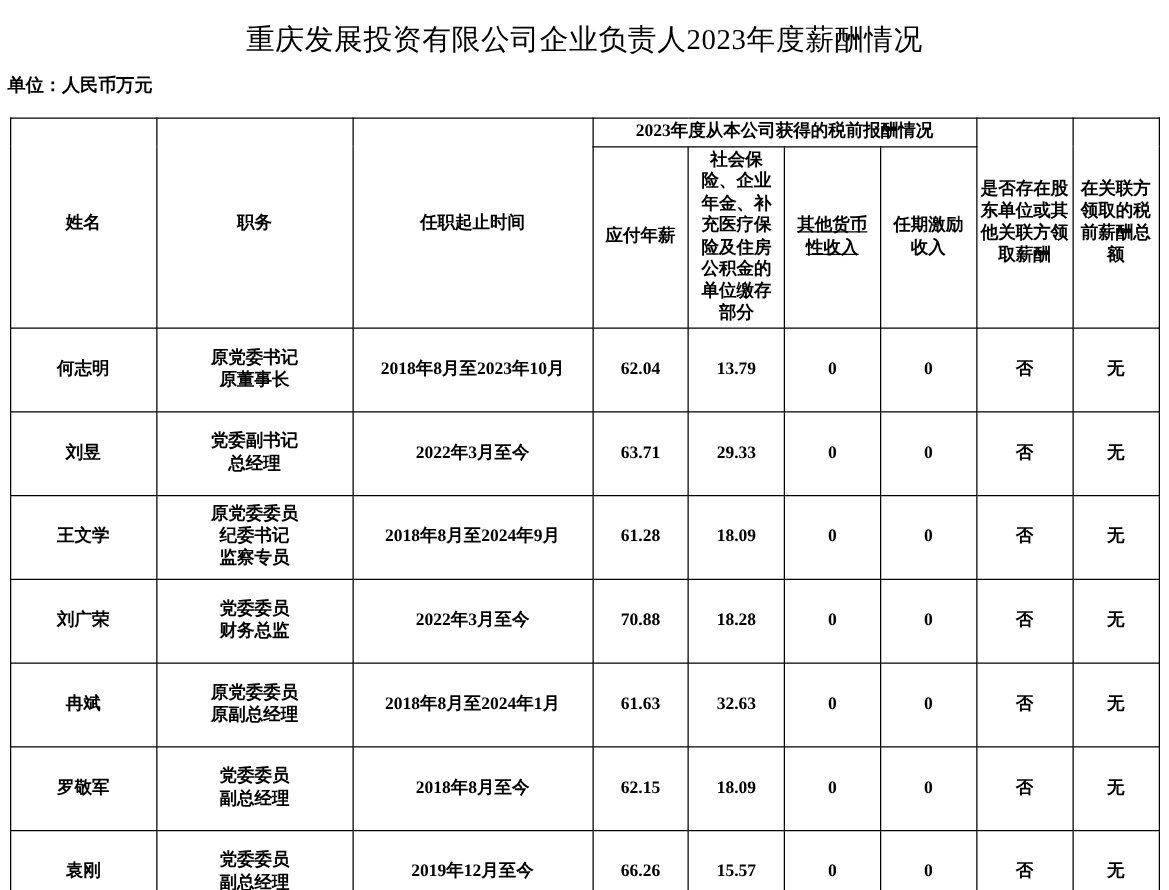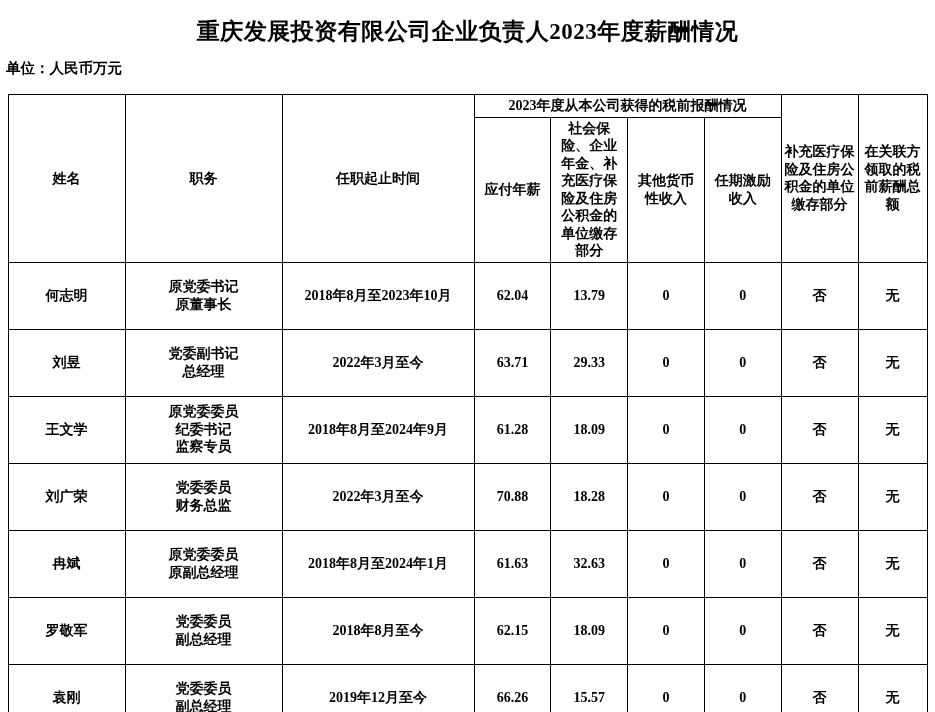--- a/index.html
+++ b/index.html
@@ -17,21 +17,21 @@
   .page {
     width: 935px;
     height: 712px;
     box-sizing: border-box;
     padding: 0 6px;
     position: relative;
   }
   .doc-title {
     text-align: center;
     font-size: 23px;
-    font-weight: bold;
+    font-weight: normal;
     letter-spacing: 0.5px;
     padding-top: 16px;
     padding-bottom: 12px;
     font-family: "Liberation Serif", "DejaVu Serif", serif;
   }
   .unit-line {
     font-size: 14.5px;
     padding-right: 52px;
     padding-bottom: 16px;
     font-weight: bold;
@@ -54,21 +54,21 @@
     font-family: "Liberation Serif", "DejaVu Serif", serif;
   }
   th.hdr-name { width: 110px; }
   th.hdr-post { width: 150px; }
   th.hdr-term { width: 185px; }
   th.hdr-group { }
   th.hdr-shareholder { width: 70px; }
   th.hdr-related { width: 62px; }
   th.sub-annual { width: 95px; }
   th.sub-insure { width: 185px; }
-  th.sub-other { width: 90px; }
+  th.sub-other { width: 90px; text-decoration: underline; }
   th.sub-incentive { width: 88px; }
   .row-cell {
     height: 62px;
   }
   .cell-multiline span {
     display: block;
   }
 </style>
 </head>
 <body>
@@ -79,21 +79,21 @@
 
   <div class="unit-line">单位：人民币万元</div>
 
   <table class="salary">
     <thead>
       <tr>
         <th class="hdr-name" rowspan="2">姓名</th>
         <th class="hdr-post" rowspan="2">职务</th>
         <th class="hdr-term" rowspan="2">任职起止时间</th>
         <th class="hdr-group" colspan="4">2023年度从本公司获得的税前报酬情况</th>
-        <th class="hdr-shareholder" rowspan="2">补充医疗保险及住房公积金的单位缴存部分</th>
+        <th class="hdr-shareholder" rowspan="2">是否存在股东单位或其他关联方领取薪酬</th>
         <th class="hdr-related" rowspan="2">在关联方领取的税前薪酬总额</th>
       </tr>
       <tr>
         <th class="sub-annual">应付年薪</th>
         <th class="sub-insure">社会保险、企业年金、补充医疗保险及住房公积金的单位缴存部分</th>
         <th class="sub-other">其他货币性收入</th>
         <th class="sub-incentive">任期激励收入</th>
       </tr>
     </thead>
     <tbody>

